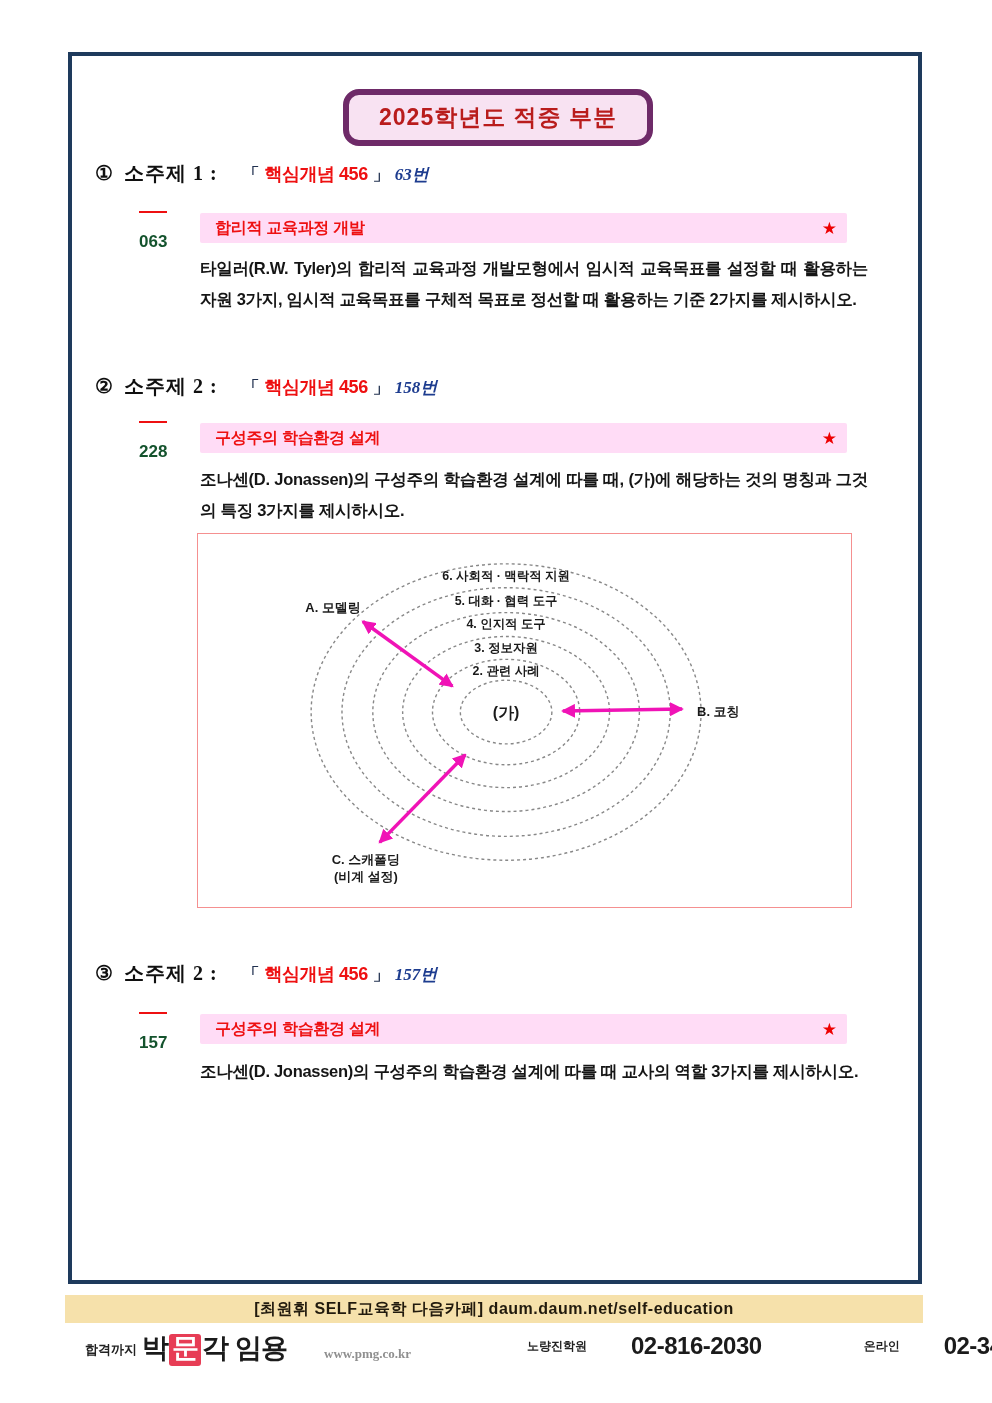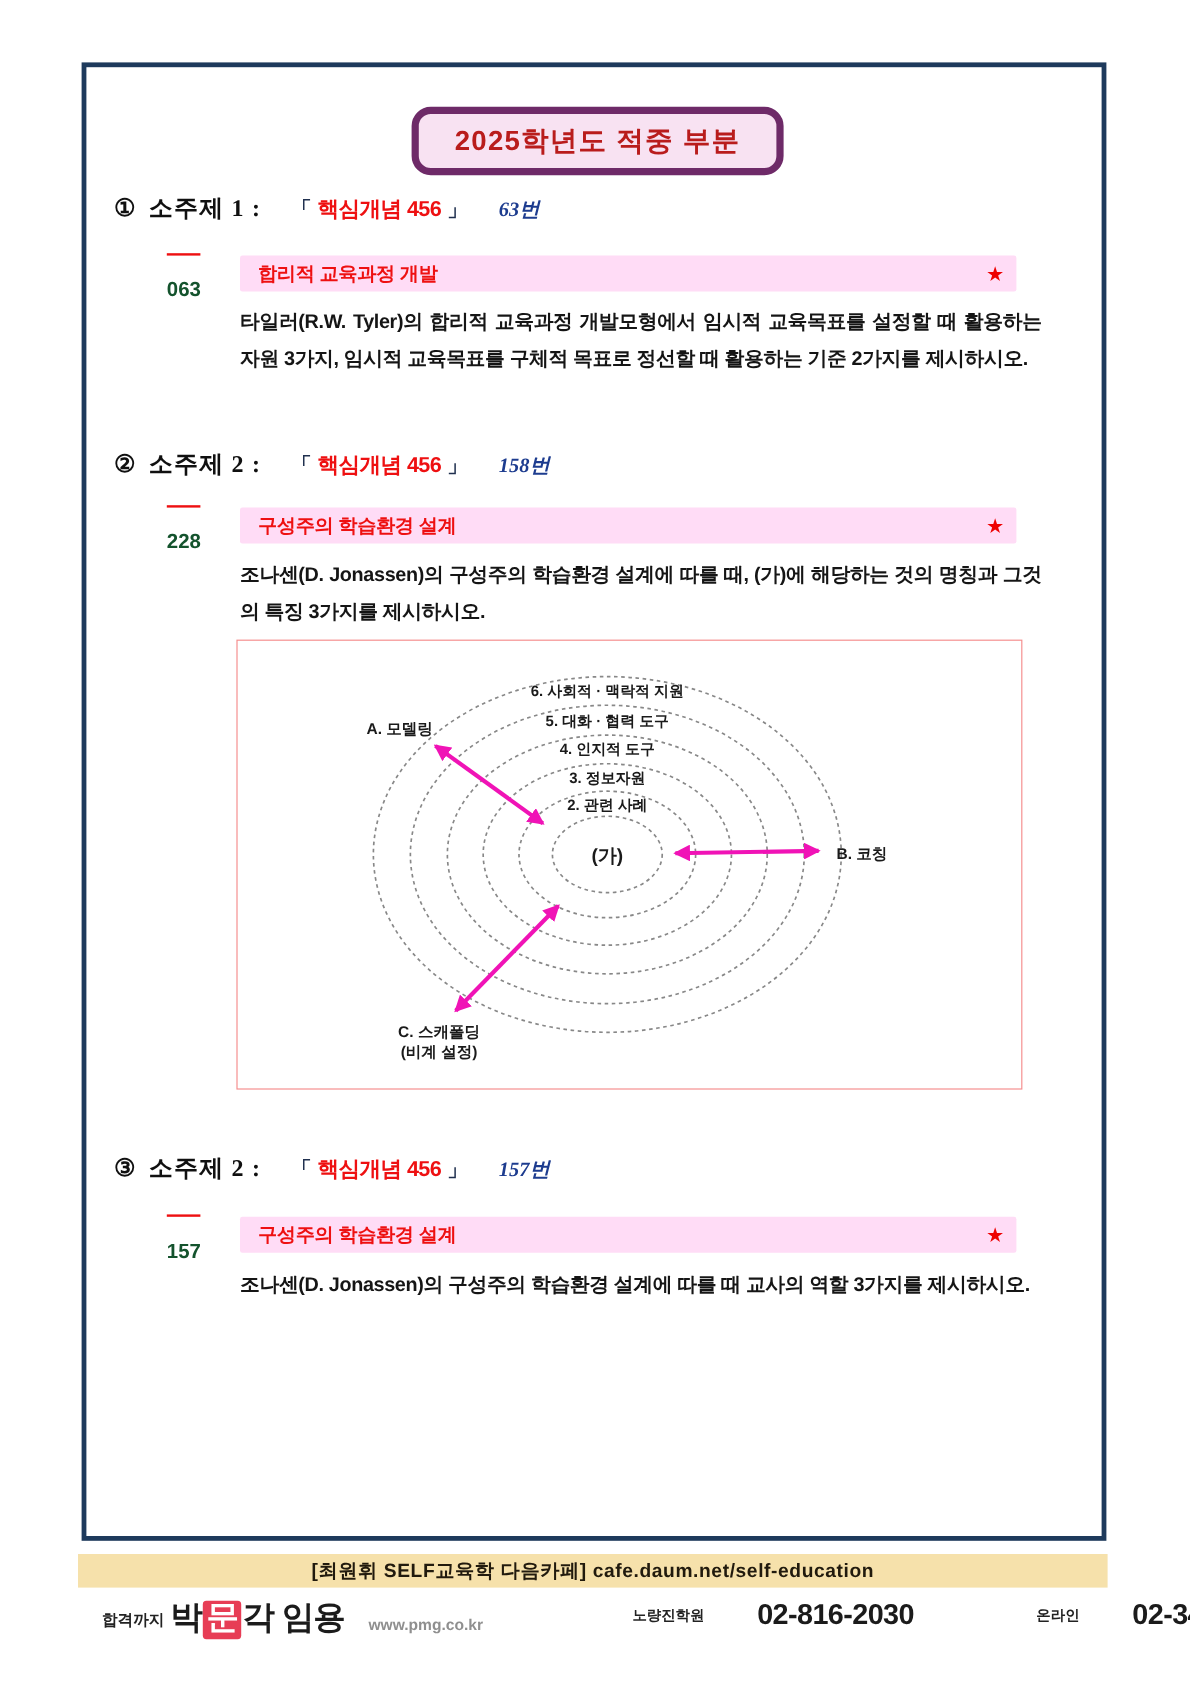--- a/index.html
+++ b/index.html
@@ -30,21 +30,21 @@
     .section-heading {
       position: absolute; left: 95px;
       font-family: "Liberation Serif", serif;
       font-size: 20px; font-weight: bold; color: #101010;
       white-space: nowrap;
     }
     .h-idx { margin-right: 6px; }
     .h-label { margin-right: 20px; letter-spacing: 1px; }
     .h-bracket { color: #20304f; font-family: "Liberation Sans", sans-serif; font-size: 17px; }
     .h-book { font-family: "Liberation Sans", sans-serif; color: #ee1011; font-size: 18px; font-weight: 800; letter-spacing: -0.5px; }
-    .h-ref { color: #1d3c8f; font-style: italic; font-size: 17px; margin-left: 21px; }
+    .h-ref { color: #1d3c8f; font-style: italic; font-size: 17px; margin-left: 0; }
 
     
     .q-num {
       position: absolute; left: 139px;
       color: #14532d; font-weight: bold; font-size: 17px; line-height: 1;
       border-top: 2.5px solid #ee1011; padding-top: 20px;
     }
 
     
     .topic-bar {
@@ -80,21 +80,21 @@
     .cafe-text { font-size: 16px; font-weight: bold; color: #211a0d; letter-spacing: 0.5px; }
 
     
     .slogan { position: absolute; left: 85px; top: 1341px; font-size: 13px; font-weight: bold; color: #222; }
     .brand { position: absolute; left: 142px; top: 1330px; font-size: 27px; font-weight: 800; letter-spacing: -1px; color: #1b1b1b; white-space: nowrap; }
     .brand-boxed {
       display: inline-block; background: #e73d55; color: #fff;
       padding: 0 3px 2px 3px; border-radius: 3px; margin: 0 1px; line-height: 1.1;
     }
     .brand-suffix { margin-left: 7px; }
-    .website { position: absolute; left: 307px; top: 1346px; font-size: 13px; font-weight: bold; color: #8f8f8f; }
+    .website { position: absolute; left: 324px; top: 1346px; font-size: 13px; font-weight: bold; color: #8f8f8f; font-family: Liberation Serif, serif; }
 
     .contacts { position: absolute; left: 527px; top: 1332px; display: flex; align-items: center; white-space: nowrap; gap: 40px; }
     .contact-label { font-size: 12px; font-weight: bold; color: #222; margin-right: 4px; }
     .contact-number { font-size: 24px; font-weight: bold; color: #1b1b1b; letter-spacing: -0.5px; }
     .contact-gap { width: 22px; }
   </style>
 </head>
 <body>
 
 <div class="page">
@@ -180,21 +180,21 @@
   </div>
 
   <div class="q-num" style="top:1012px">157</div>
   <div class="topic-bar" style="top:1014px">
     <span class="topic-text">구성주의 학습환경 설계</span>
     <span class="topic-star">★</span>
   </div>
   <p class="question" style="top:1056px">조나센(D. Jonassen)의 구성주의 학습환경 설계에 따를 때 교사의 역할 3가지를 제시하시오.</p>
 
   <div class="cafe-bar">
-    <span class="cafe-text">[최원휘 SELF교육학 다음카페] cafe.daum.net/self-education</span>
+    <span class="cafe-text">[최원휘 SELF교육학 다음카페] daum.daum.net/self-education</span>
   </div>
 
   <span class="slogan">합격까지</span>
 
   <div class="brand">
     <span>박</span><span class="brand-boxed">문</span><span>각</span><span class="brand-suffix">임용</span>
   </div>
 
   <span class="website">www.pmg.co.kr</span>
 

